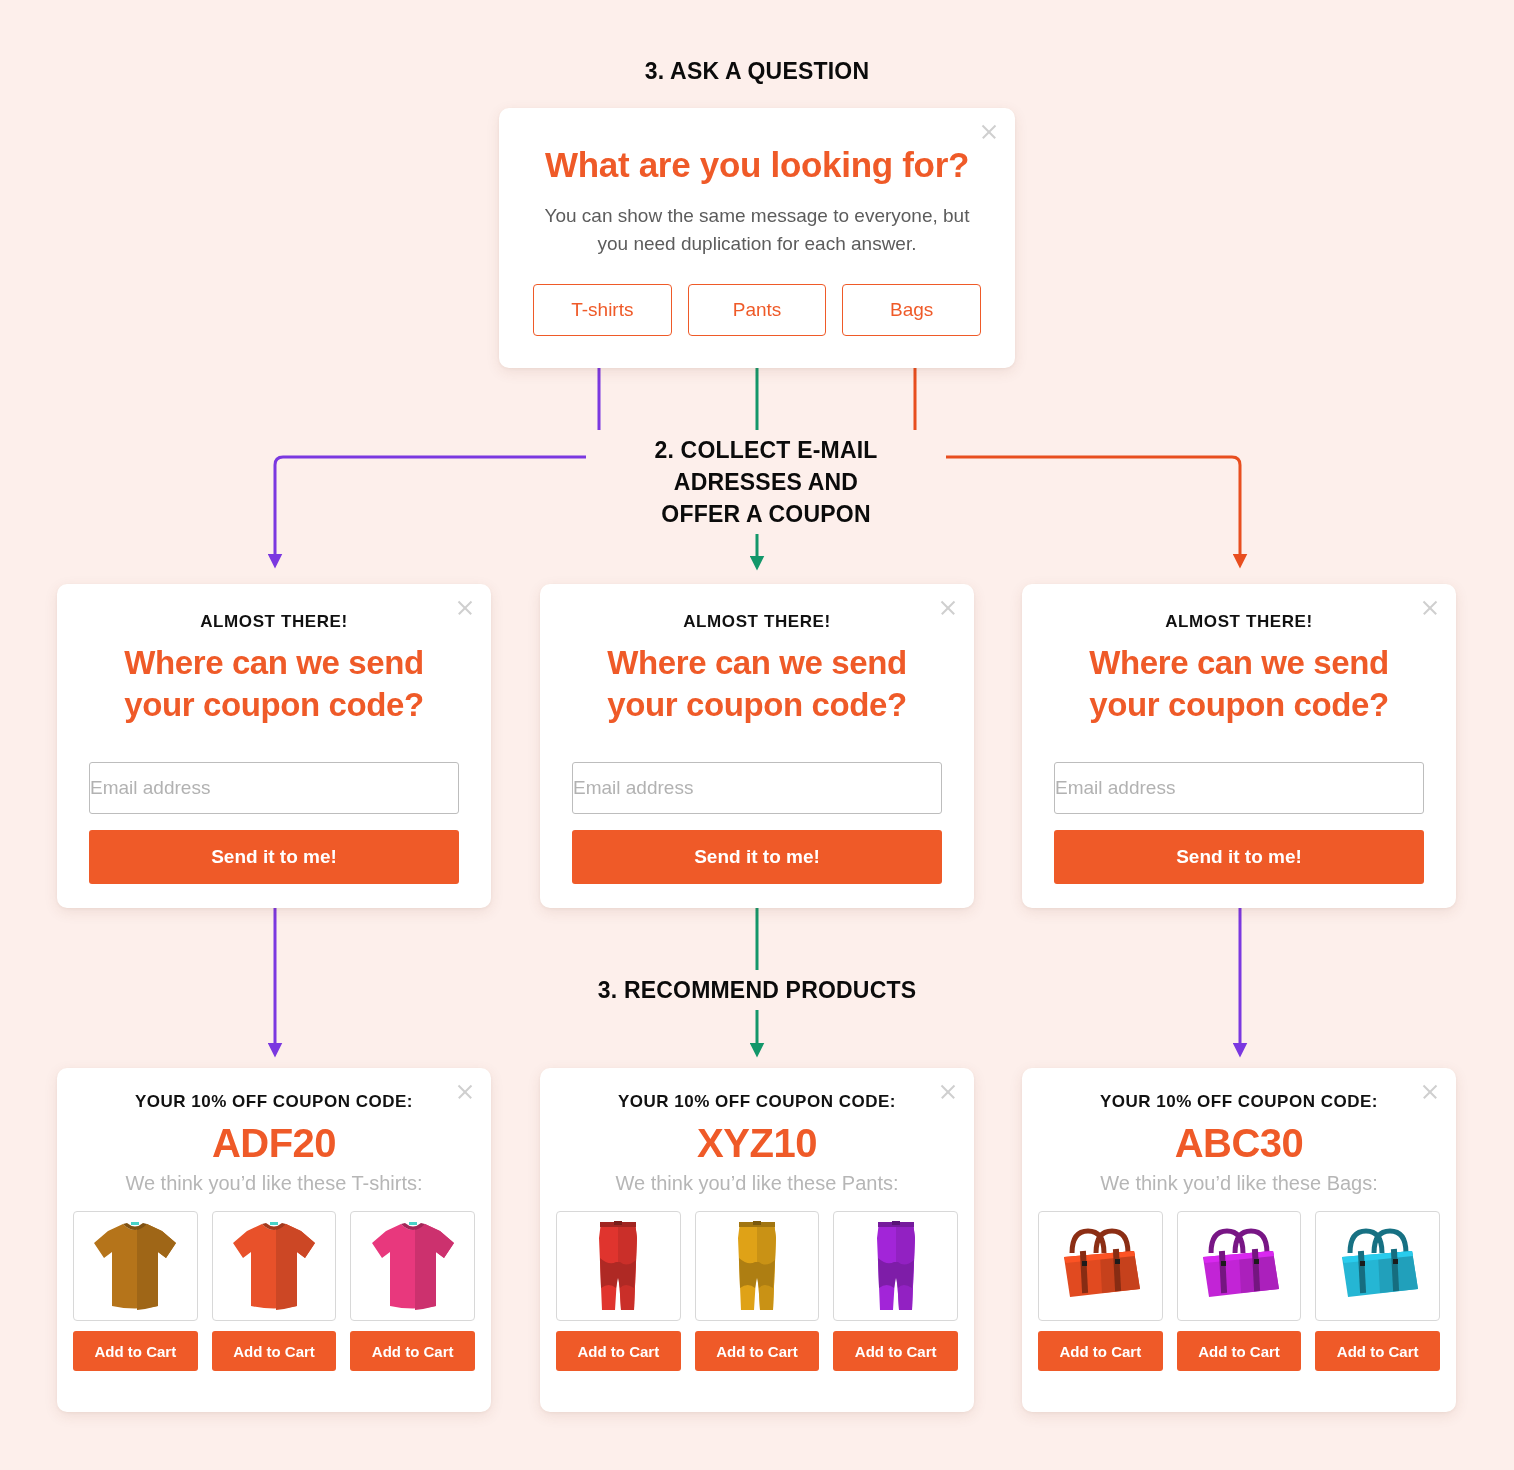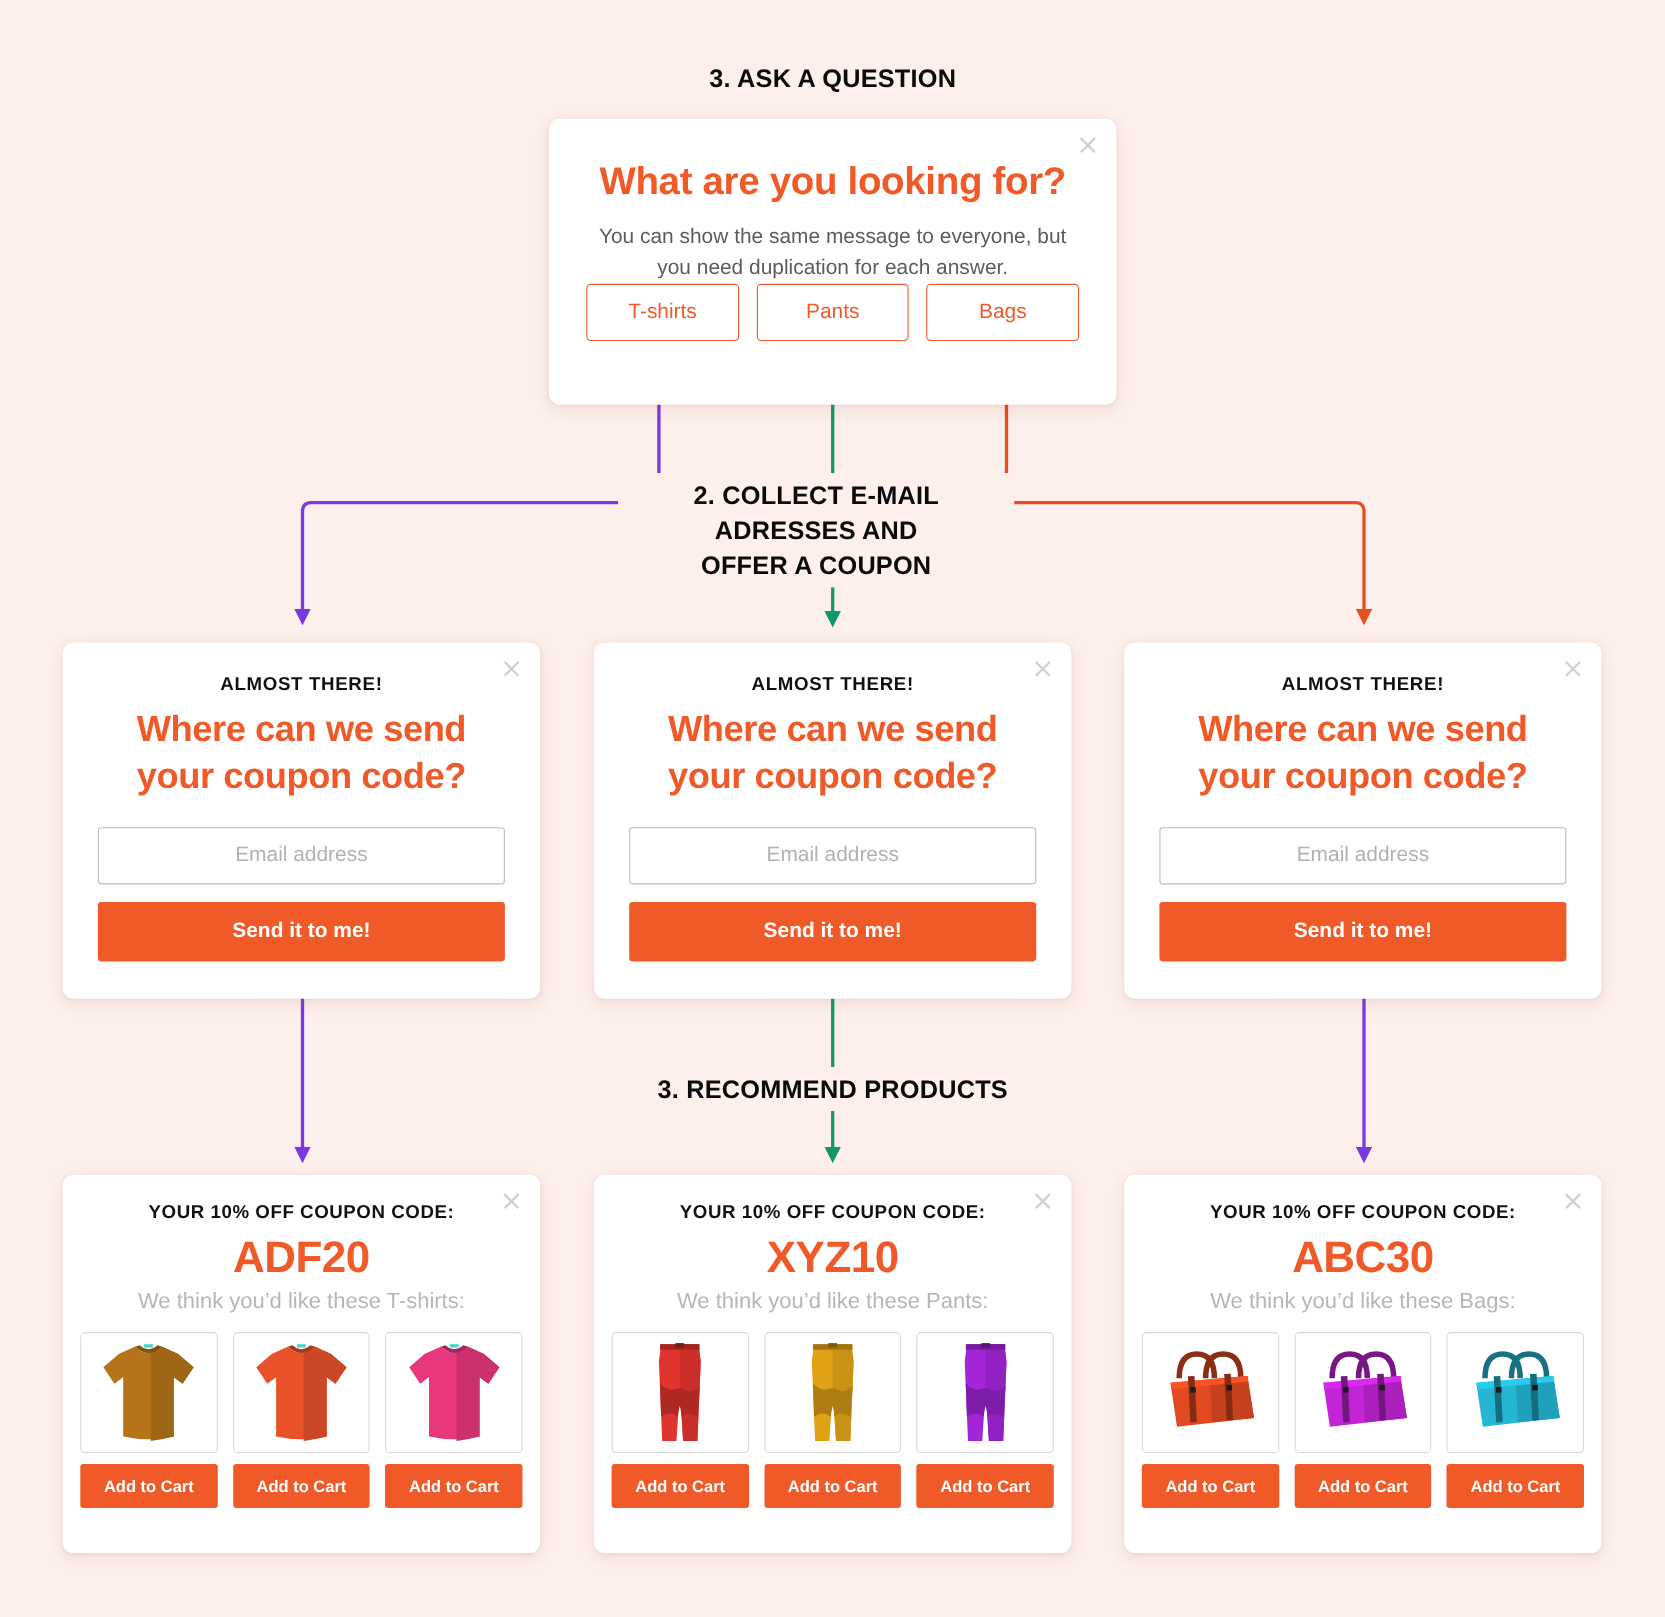--- a/index.html
+++ b/index.html
@@ -33,21 +33,21 @@
     text-align: center;
     font-weight: bold;
     color: #0b0b0b;
     font-size: 23px;
     letter-spacing: 0.2px;
     line-height: 32px;
     z-index: 3;
     white-space: pre-line;
   }
   #heading-1 { left: 507px; top: 55px; width: 500px; }
-  #heading-2 { left: 562px; top: 430px; width: 360px; background: #FDEFEB; padding: 4px 10px; }
+  #heading-2 { left: 586px; top: 430px; width: 360px; background: #FDEFEB; padding: 4px 10px; }
   #heading-3 { left: 507px; top: 970px; width: 500px; background: #FDEFEB; padding: 4px 10px; }
 
   
   .card {
     position: absolute;
     background: #ffffff;
     border-radius: 10px;
     box-shadow: 0 4px 14px rgba(120, 60, 40, 0.10), 0 1px 3px rgba(120,60,40,0.06);
     z-index: 2;
   }
@@ -84,20 +84,21 @@
     line-height: 42px;
     letter-spacing: -0.3px;
   }
   .q-sub {
     margin-top: 16px;
     color: #5c5c5c;
     font-size: 19px;
     line-height: 28px;
   }
   .q-options {
+    margin-top: 26px;
     display: flex;
     justify-content: space-between;
     gap: 16px;
   }
   .q-option {
     flex: 1;
     height: 52px;
     border: 1.5px solid #EF5A28;
     border-radius: 4px;
     background: #fff;
@@ -128,29 +129,29 @@
   }
   .e-title {
     margin-top: 10px;
     color: #EF5A28;
     font-size: 33px;
     font-weight: bold;
     line-height: 42px;
     letter-spacing: -0.4px;
   }
   .email-input {
-    margin-top: 26px;
+    margin-top: 36px;
     width: 100%;
     height: 52px;
     border: 1px solid #bdbdbd;
     border-radius: 3px;
     background: #fff;
     font-size: 19px;
     font-family: "Liberation Sans", sans-serif;
-    text-align: center;
+    text-align: left;
     color: #14532d;
     outline: none;
   }
   .email-input::placeholder { color: #b2b2b2; }
   .send-btn {
     margin-top: 16px;
     width: 100%;
     height: 54px;
     border: none;
     border-radius: 3px;

